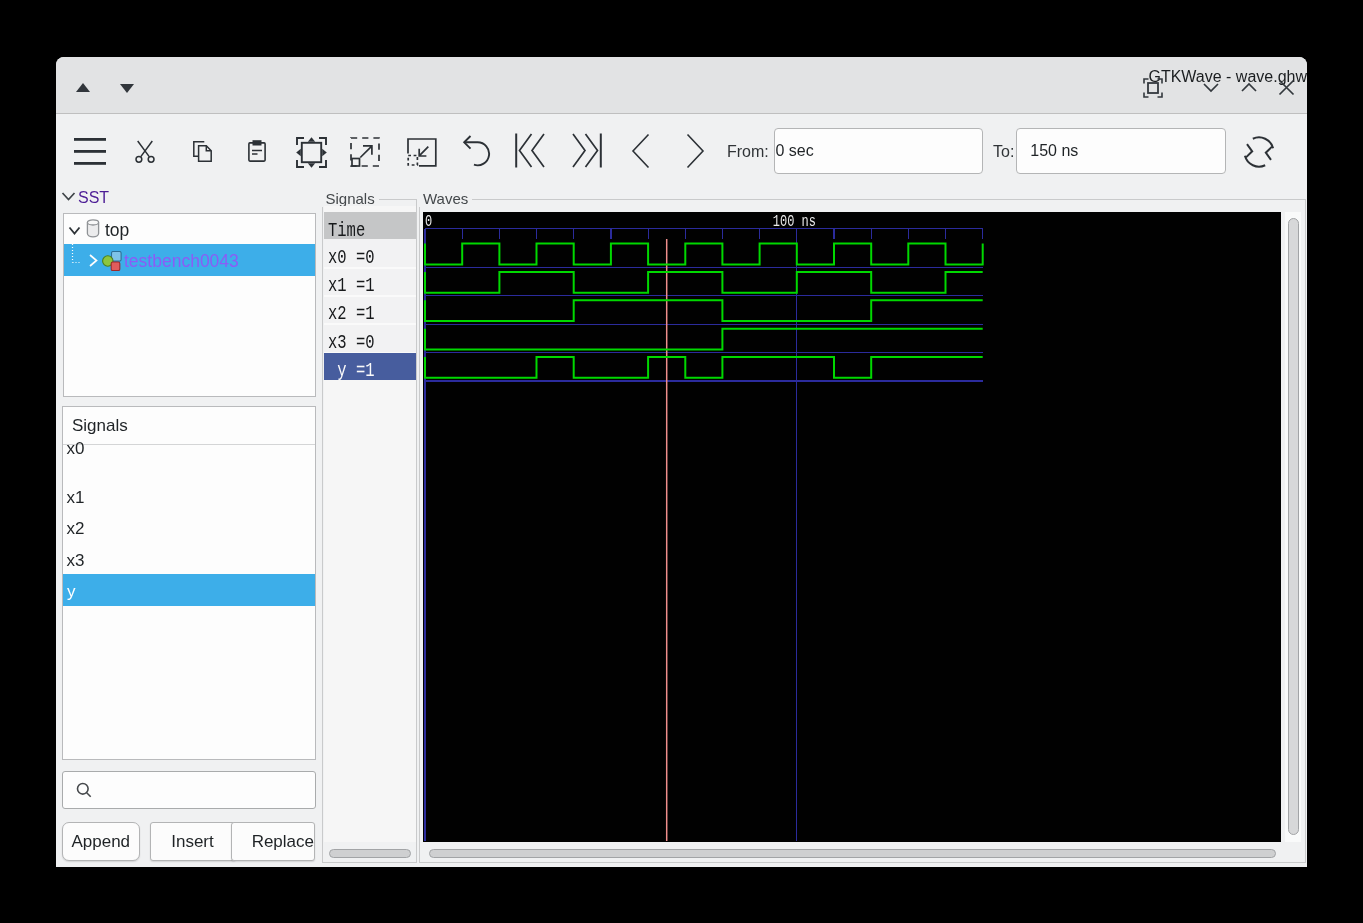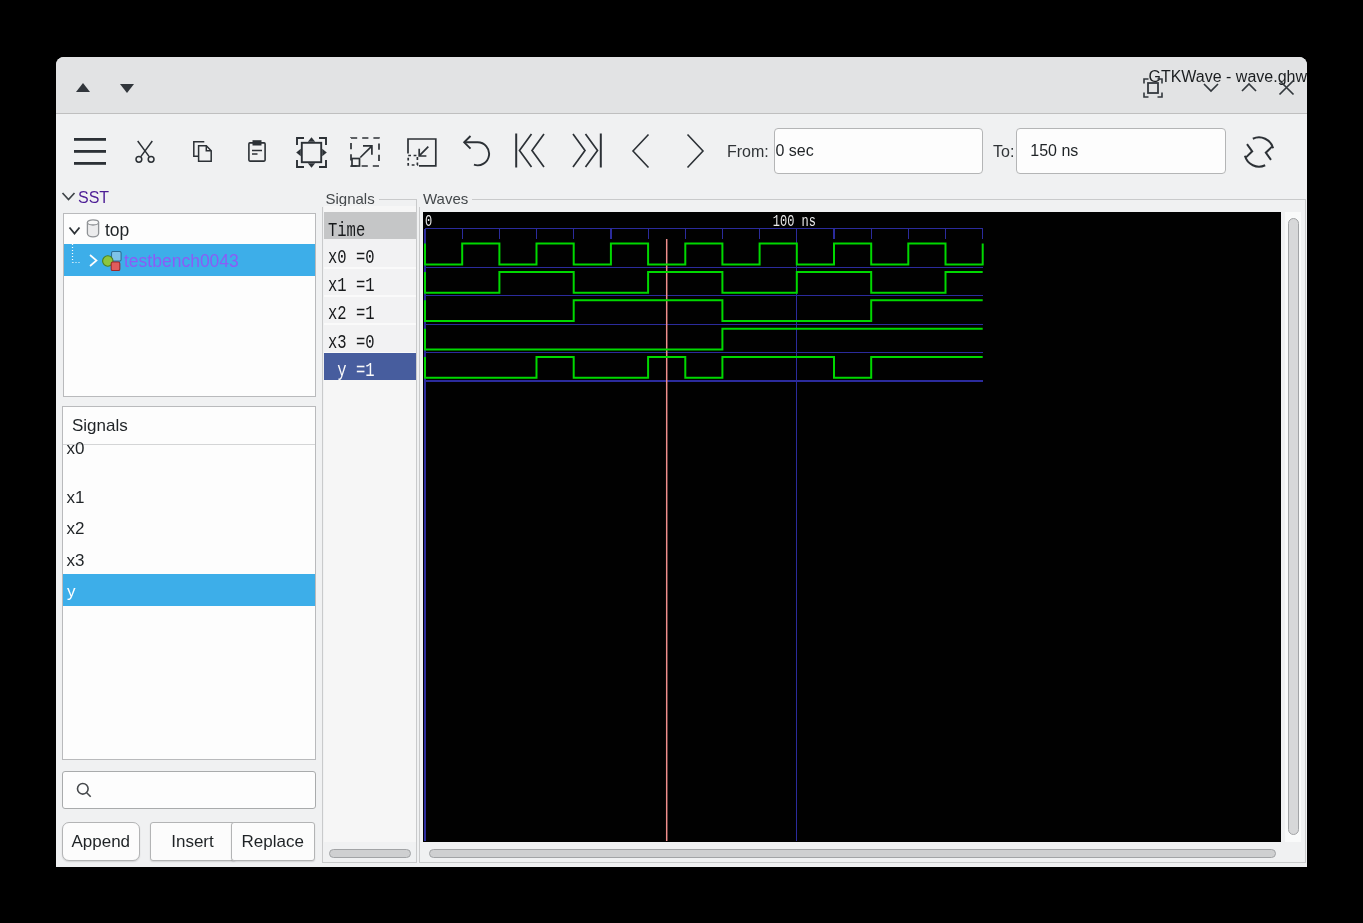--- a/index.html
+++ b/index.html
@@ -136,21 +136,21 @@
 <div class="abs" style="left:7px;top:517px;width:251.5px;height:31.5px;background:#3daee9;font-size:17px;color:#fff;line-height:35.5px;padding-left:4px">y</div>
 
 <div class="abs" style="left:6px;top:714px;width:253.5px;height:37.5px;background:#fdfdfd;border:1px solid #a9abac;border-radius:3px"></div>
 <svg class="abs" style="left:20px;top:725px" width="17" height="17" fill="none" stroke="#46494c" stroke-width="1.6">
       <circle cx="6.8" cy="6.8" r="5.3"></circle>
       <path d="M10.7,10.7 L14.7,14.7"></path>
     </svg>
 
 <div class="abs" style="left:6px;top:764.5px;width:77.5px;height:39px;background:#fcfcfc;border:1px solid #b3b4b5;border-radius:7px;box-shadow:0 1px 1.5px rgba(0,0,0,.13);font-size:17px;color:#1f2326;line-height:37px;text-align:center">Append</div>
 <div class="abs" style="left:93.5px;top:764.5px;width:86px;height:39px;background:#fcfcfc;border:1px solid #b3b4b5;border-radius:3px;box-shadow:0 1px 1.5px rgba(0,0,0,.13);font-size:17px;color:#1f2326;line-height:37px;text-align:center">Insert</div>
-<div class="abs" style="left:174.5px;top:764.5px;width:84.5px;height:39px;background:#fcfcfc;border:1px solid #b3b4b5;border-radius:3px;box-shadow:0 1px 1.5px rgba(0,0,0,.13);font-size:17px;color:#1f2326;line-height:37px;text-align:center">Replace</div>
+<div class="abs" style="left:174.5px;top:764.5px;width:84.5px;height:39px;background:#fcfcfc;border:1px solid #b3b4b5;border-radius:3px;box-shadow:0 1px 1.5px rgba(0,0,0,.13);font-size:17px;color:#1f2326;line-height:37px;text-align:right">Replace</div>
 
 <div class="abs" style="left:266px;top:142px;width:95px;height:664px;border:1px solid #c9cacb"></div>
 <div class="abs" style="left:265.5px;top:133px;background:#f0f1f2;padding:0 4px;font-size:15px;color:#44484b">Signals</div>
 <div class="abs" style="left:268px;top:149px;width:91.5px;height:636px;background:#f6f6f6"></div>
 <div class="abs" style="left:268px;top:155px;width:91.5px;height:26.7px;background:#c5c6c7"></div>
 <div class="abs mono" style="left:272px;top:165.15px;font-size:15.5px;line-height:15.5px;transform:scale(1,1.3);transform-origin:0 0;color:#17191b">Time</div>
 <div class="abs" style="left:268px;top:181.7px;width:91.5px;height:141.7px;background:#f2f2f3"></div>
 <div class="abs" style="left:268px;top:209.8px;width:91.5px;height:2px;background:#fafafa"></div>
 <div class="abs" style="left:268px;top:238.1px;width:91.5px;height:2px;background:#fafafa"></div>
 <div class="abs" style="left:268px;top:266.4px;width:91.5px;height:2px;background:#fafafa"></div>

